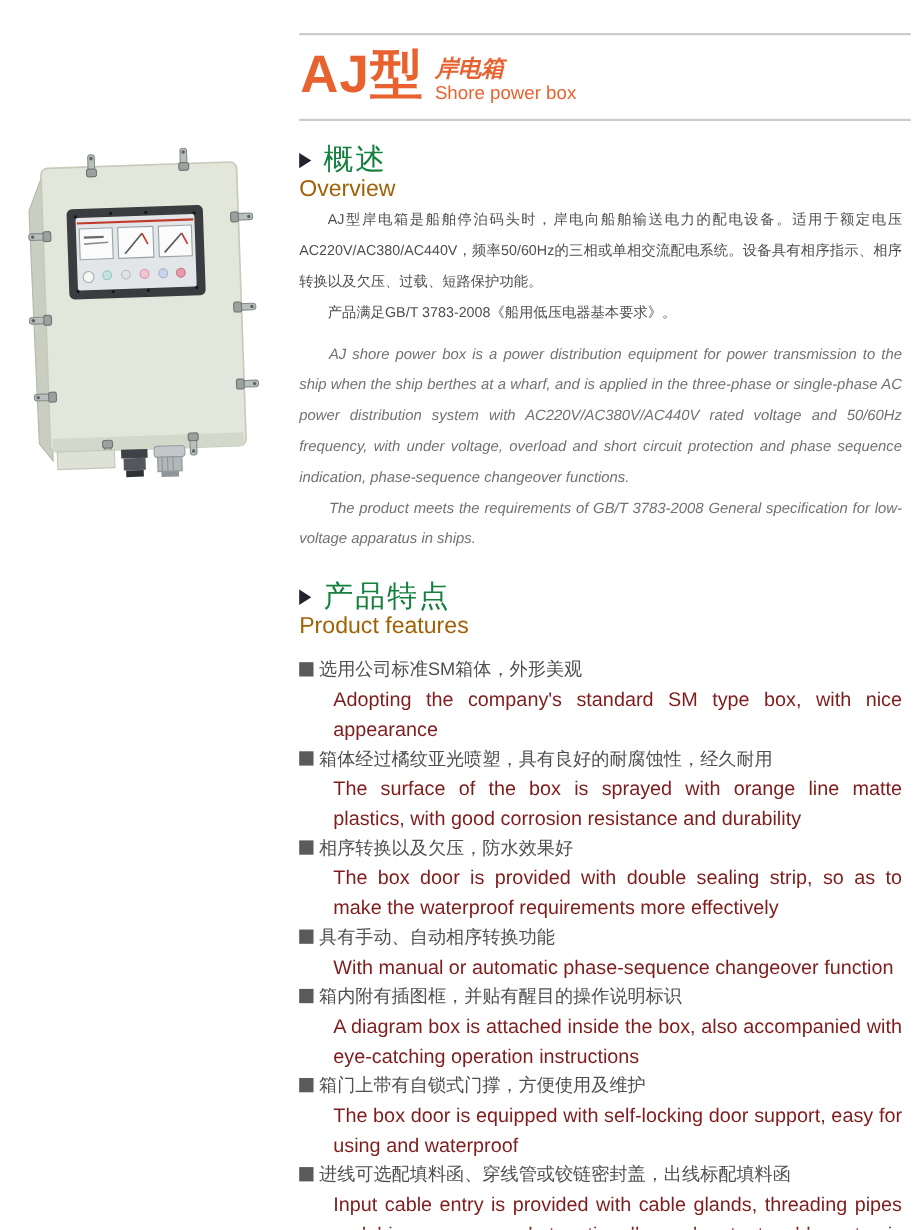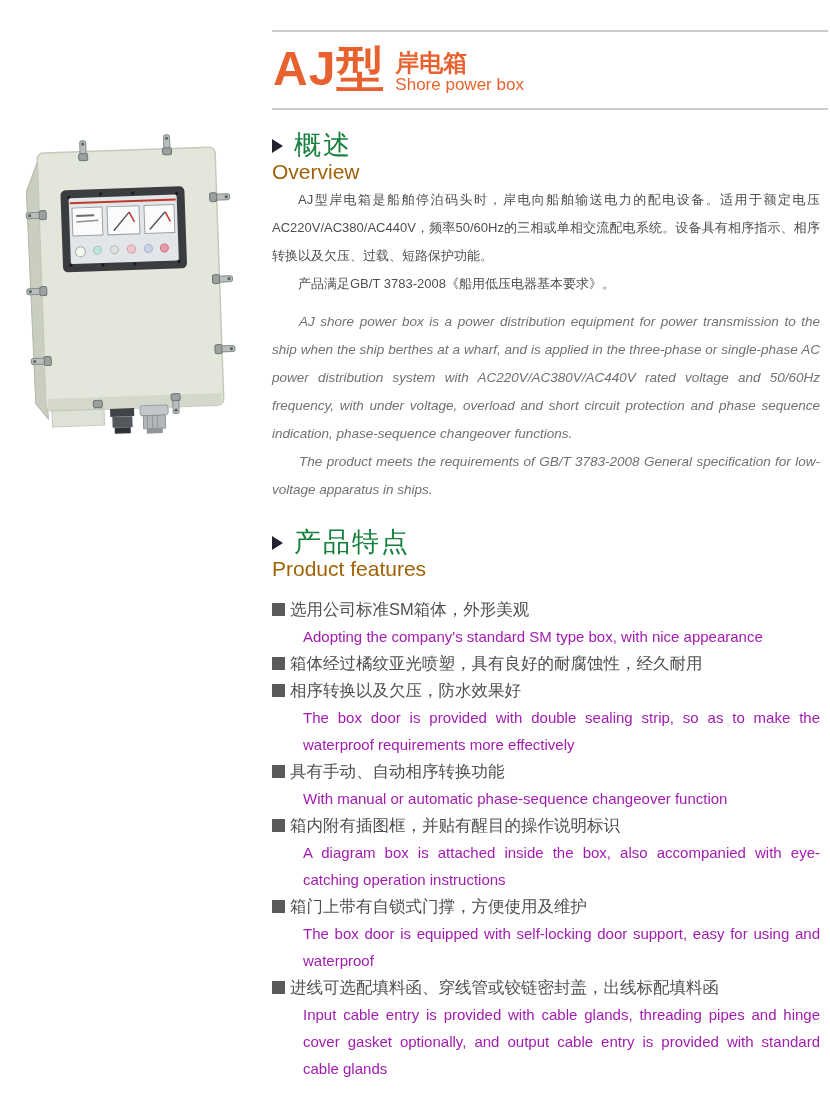--- a/index.html
+++ b/index.html
@@ -9,21 +9,21 @@
     -webkit-font-smoothing:antialiased;
   }
   .rule{position:absolute;left:272px;width:556px;height:2px;background:#cbcbcb;}
   .rule-top{top:30px;}
   .rule-bottom{top:108px;}
 
   
   .title-block{position:absolute;left:273px;top:42px;color:#E8622F;display:flex;align-items:flex-start;}
   .model{font-size:48px;line-height:54px;font-weight:700;letter-spacing:1px;}
   .subtitle{margin-left:10px;margin-top:9px;display:flex;flex-direction:column;}
-  .subtitle-cn{font-size:24px;line-height:23px;font-weight:bold;}
+  .subtitle-cn{font-size:21px;line-height:23px;font-weight:bold;font-style:italic;}
   .subtitle-en{font-size:17px;line-height:21px;font-weight:400;}
 
   
   .section-head{position:absolute;left:272px;}
   .section-head.overview{top:130px;}
   .section-head.features{top:527px;}
   .tri{position:absolute;left:0;top:9px;width:0;height:0;
        border-left:11px solid #23222E;border-top:7px solid transparent;border-bottom:7px solid transparent;}
   .sec-cn{margin:0 0 0 22px;color:#15803d;font-size:27px;line-height:31px;font-weight:500;letter-spacing:2px;}
   .sec-en{color:#a16207;font-size:21px;line-height:21px;}
@@ -31,21 +31,21 @@
   
   .overview-cn{position:absolute;left:272px;top:186px;width:548px;}
   .cn-p{margin:0;text-indent:2em;font-size:13px;line-height:28px;color:#4F4F4F;text-align:justify;}
   .overview-en{position:absolute;left:272px;top:308px;width:548px;font-style:italic;}
   .en-p{margin:0;text-indent:2em;font-size:13.5px;line-height:28px;color:#717171;text-align:justify;}
 
   
   .features-list{position:absolute;left:272px;top:596px;width:548px;margin:0;padding:0;list-style:none;}
   .f-cn{font-size:16.5px;line-height:27px;color:#4F4F4F;}
   .sq{display:inline-block;width:13px;height:13px;background:#5A5A5A;margin-right:5px;vertical-align:-1px;}
-  .f-en{margin-left:31px;font-size:15px;line-height:27px;color:#a21caf;text-align:justify;}
+  .f-en{margin-left:31px;font-size:18px;line-height:27px;color:#7f1d1d;text-align:justify;}
 
   
   .photo{position:absolute;left:6px;top:134px;width:256px;height:330px;}
   .photo svg{width:100%;height:100%;display:block;}
 </style>
 </head>
 <body>
 
 <div class="rule rule-top"></div>
 <div class="rule rule-bottom"></div>
@@ -156,20 +156,21 @@
     <h2 class="sec-cn">产品特点</h2>
     <div class="sec-en">Product features</div>
   </div>
   <ul class="features-list">
       <li>
         <div class="f-cn"><span class="sq"></span><span>选用公司标准SM箱体，外形美观</span></div>
         <div class="f-en">Adopting the company's standard SM type box, with nice appearance</div>
       </li>
       <li>
         <div class="f-cn"><span class="sq"></span><span>箱体经过橘纹亚光喷塑，具有良好的耐腐蚀性，经久耐用</span></div>
+        <div class="f-en">The surface of the box is sprayed with orange line matte plastics, with good corrosion resistance and durability</div>
       </li>
       <li>
         <div class="f-cn"><span class="sq"></span><span>相序转换以及欠压，防水效果好</span></div>
         <div class="f-en">The box door is provided with double sealing strip, so as to make the waterproof requirements more effectively</div>
       </li>
       <li>
         <div class="f-cn"><span class="sq"></span><span>具有手动、自动相序转换功能</span></div>
         <div class="f-en">With manual or automatic phase-sequence changeover function</div>
       </li>
       <li>

